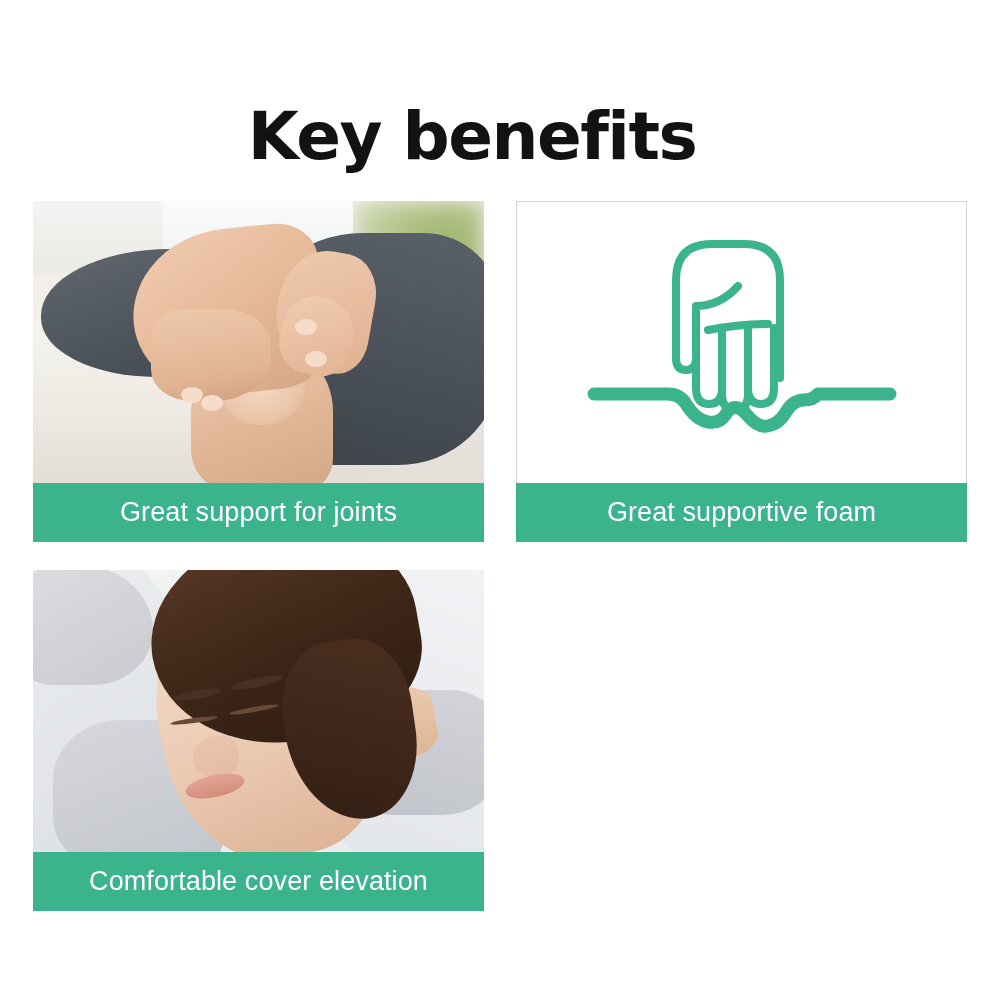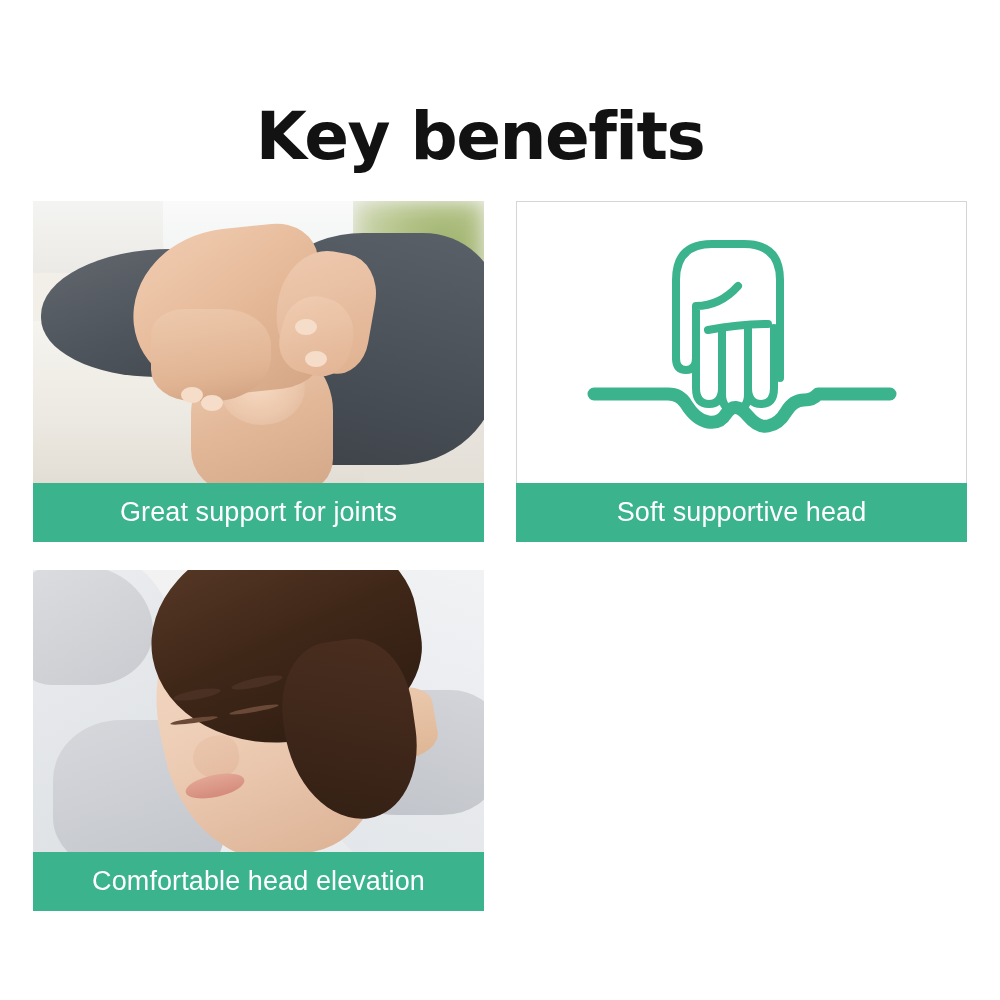--- a/index.html
+++ b/index.html
@@ -15,21 +15,21 @@
   .page {
     position: relative;
     width: 1000px;
     height: 1000px;
     background: #ffffff;
   }
 
   
   .page-title {
     position: absolute;
-    left: 12px;
+    left: 4px;
     top: 98px;
     width: 936px;
     text-align: center;
     font-family: "DejaVu Sans", sans-serif;
     font-size: 66px;
     font-weight: bold;
     letter-spacing: -1.5px;
     color: #121212;
     line-height: 78px;
     white-space: nowrap;
@@ -368,21 +368,21 @@
             <path d="M136 102 Q168 96 196 96" stroke="#3bb38d" stroke-width="8" stroke-linecap="round" fill="none"></path>
 
             <path d="M124 104 L124 160 Q124 176 137 176 Q150 176 150 160 L150 104" stroke="#3bb38d" stroke-width="8" stroke-linecap="round" stroke-linejoin="round" fill="none"></path>
 
             <path d="M150 104 L150 166 Q150 182 163 182 Q176 182 176 166 L176 102" stroke="#3bb38d" stroke-width="8" stroke-linecap="round" stroke-linejoin="round" fill="none"></path>
 
             <path d="M176 102 L176 160 Q176 176 189 176 Q202 176 202 160 L202 100" stroke="#3bb38d" stroke-width="8" stroke-linecap="round" stroke-linejoin="round" fill="none"></path>
           </svg>
         </div>
       </div>
-      <div class="card-caption">Soft supportive head</div>
+      <div class="card-caption">Great supportive foam</div>
     </div>
 
 
     <div class="card">
       <div class="card-media">
         <div class="photo-rest">
           <div class="rest-sheet-l"></div>
           <div class="rest-sheet-r"></div>
           <div class="rest-sweater-l"></div>
           <div class="rest-sweater-lower"></div>
@@ -393,17 +393,17 @@
           <div class="rest-hair"></div>
           <div class="rest-hair-side"></div>
           <div class="rest-brow-l"></div>
           <div class="rest-brow-r"></div>
           <div class="rest-eye-l"></div>
           <div class="rest-eye-r"></div>
           <div class="rest-nose"></div>
           <div class="rest-lips"></div>
         </div>
       </div>
-      <div class="card-caption">Comfortable head elevation</div>
+      <div class="card-caption">Comfortable cover elevation</div>
     </div>
 
   </div>
 </div>
 
 </body></html>

